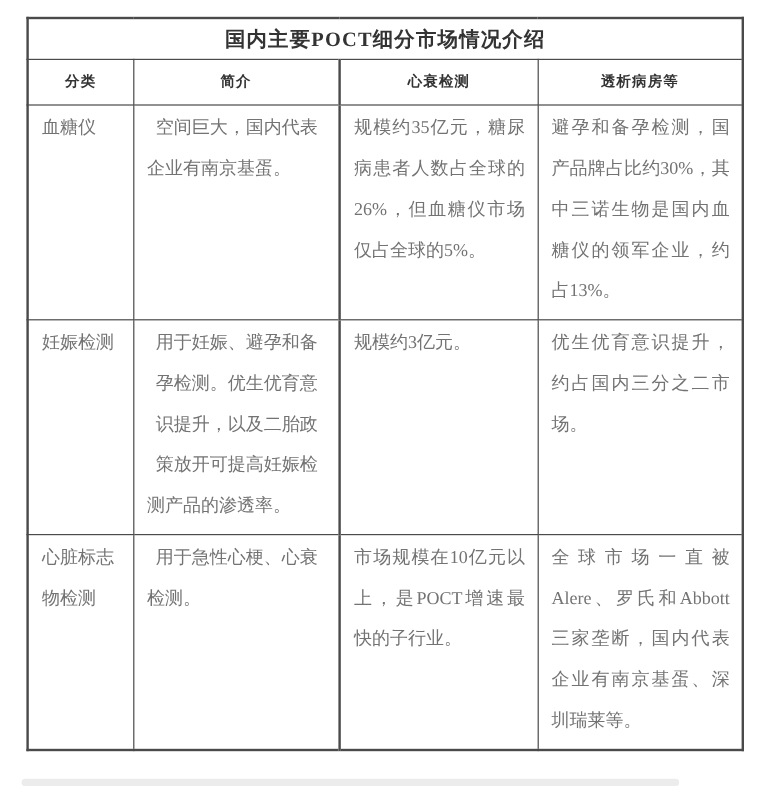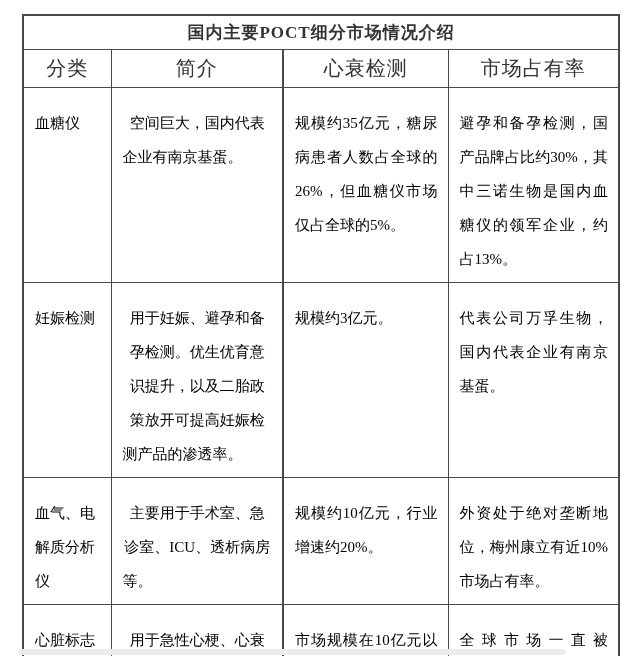--- a/index.html
+++ b/index.html
@@ -45,33 +45,33 @@
     text-align: center;
     vertical-align: middle;
     font-weight: bold;
     font-size: 17px;
     letter-spacing: 1px;
     color: #333333;
   }
   tr.r-header th {
     text-align: center;
     vertical-align: middle;
-    font-weight: normal;
-    font-size: 20px;
+    font-weight: bold;
+    font-size: 12px;
     letter-spacing: 1px;
     color: #333333;
   }
   tr.r-body td {
     vertical-align: top;
-    padding: 18px 10px 6px 11px;
+    padding: 2px 10px 6px 11px;
     font-size: 15px;
     line-height: 34px;
     text-align: justify;
     text-align-last: left;
-    color: #000000;
+    color: #737373;
   }
   tr.r-body td.c1 {
     text-align: left;
   }
   .bottom-shadow {
     position: absolute;
     left: 18px;
     top: 649px;
     width: 548px;
     height: 6px;
@@ -90,43 +90,37 @@
     <col style="width:171px">
   </colgroup>
   <tbody>
     <tr class="r-title">
       <td colspan="4" class="title-cell">国内主要POCT细分市场情况介绍</td>
     </tr>
     <tr class="r-header">
       <th class="c1">分类</th>
       <th class="c2">简介</th>
       <th class="c3">心衰检测</th>
-      <th class="c4">市场占有率</th>
+      <th class="c4">透析病房等</th>
     </tr>
 
     <tr class="r-body r1">
       <td class="c1">血糖仪</td>
       <td class="c2">空间巨大，国内代表企业有南京基蛋。</td>
       <td class="c3">规模约35亿元，糖尿病患者人数占全球的26%，但血糖仪市场仅占全球的5%。</td>
       <td class="c4">避孕和备孕检测，国产品牌占比约30%，其中三诺生物是国内血糖仪的领军企业，约占13%。</td>
     </tr>
 
     <tr class="r-body r2">
       <td class="c1">妊娠检测</td>
       <td class="c2">用于妊娠、避孕和备孕检测。优生优育意识提升，以及二胎政策放开可提高妊娠检测产品的渗透率。</td>
       <td class="c3">规模约3亿元。</td>
-      <td class="c4">代表公司万孚生物，国内代表企业有南京基蛋。</td>
+      <td class="c4">优生优育意识提升，约占国内三分之二市场。</td>
     </tr>
 
-    <tr class="r-body r3">
-      <td class="c1">血气、电解质分析仪</td>
-      <td class="c2">主要用于手术室、急诊室、ICU、透析病房等。</td>
-      <td class="c3">规模约10亿元，行业增速约20%。</td>
-      <td class="c4">外资处于绝对垄断地位，梅州康立有近10%市场占有率。</td>
-    </tr>
 
     <tr class="r-body r4">
       <td class="c1">心脏标志物检测</td>
       <td class="c2">用于急性心梗、心衰检测。</td>
       <td class="c3">市场规模在10亿元以上，是POCT增速最快的子行业。</td>
       <td class="c4">全球市场一直被Alere、罗氏和Abbott三家垄断，国内代表企业有南京基蛋、深圳瑞莱等。</td>
     </tr>
   </tbody>
 </table>
 

